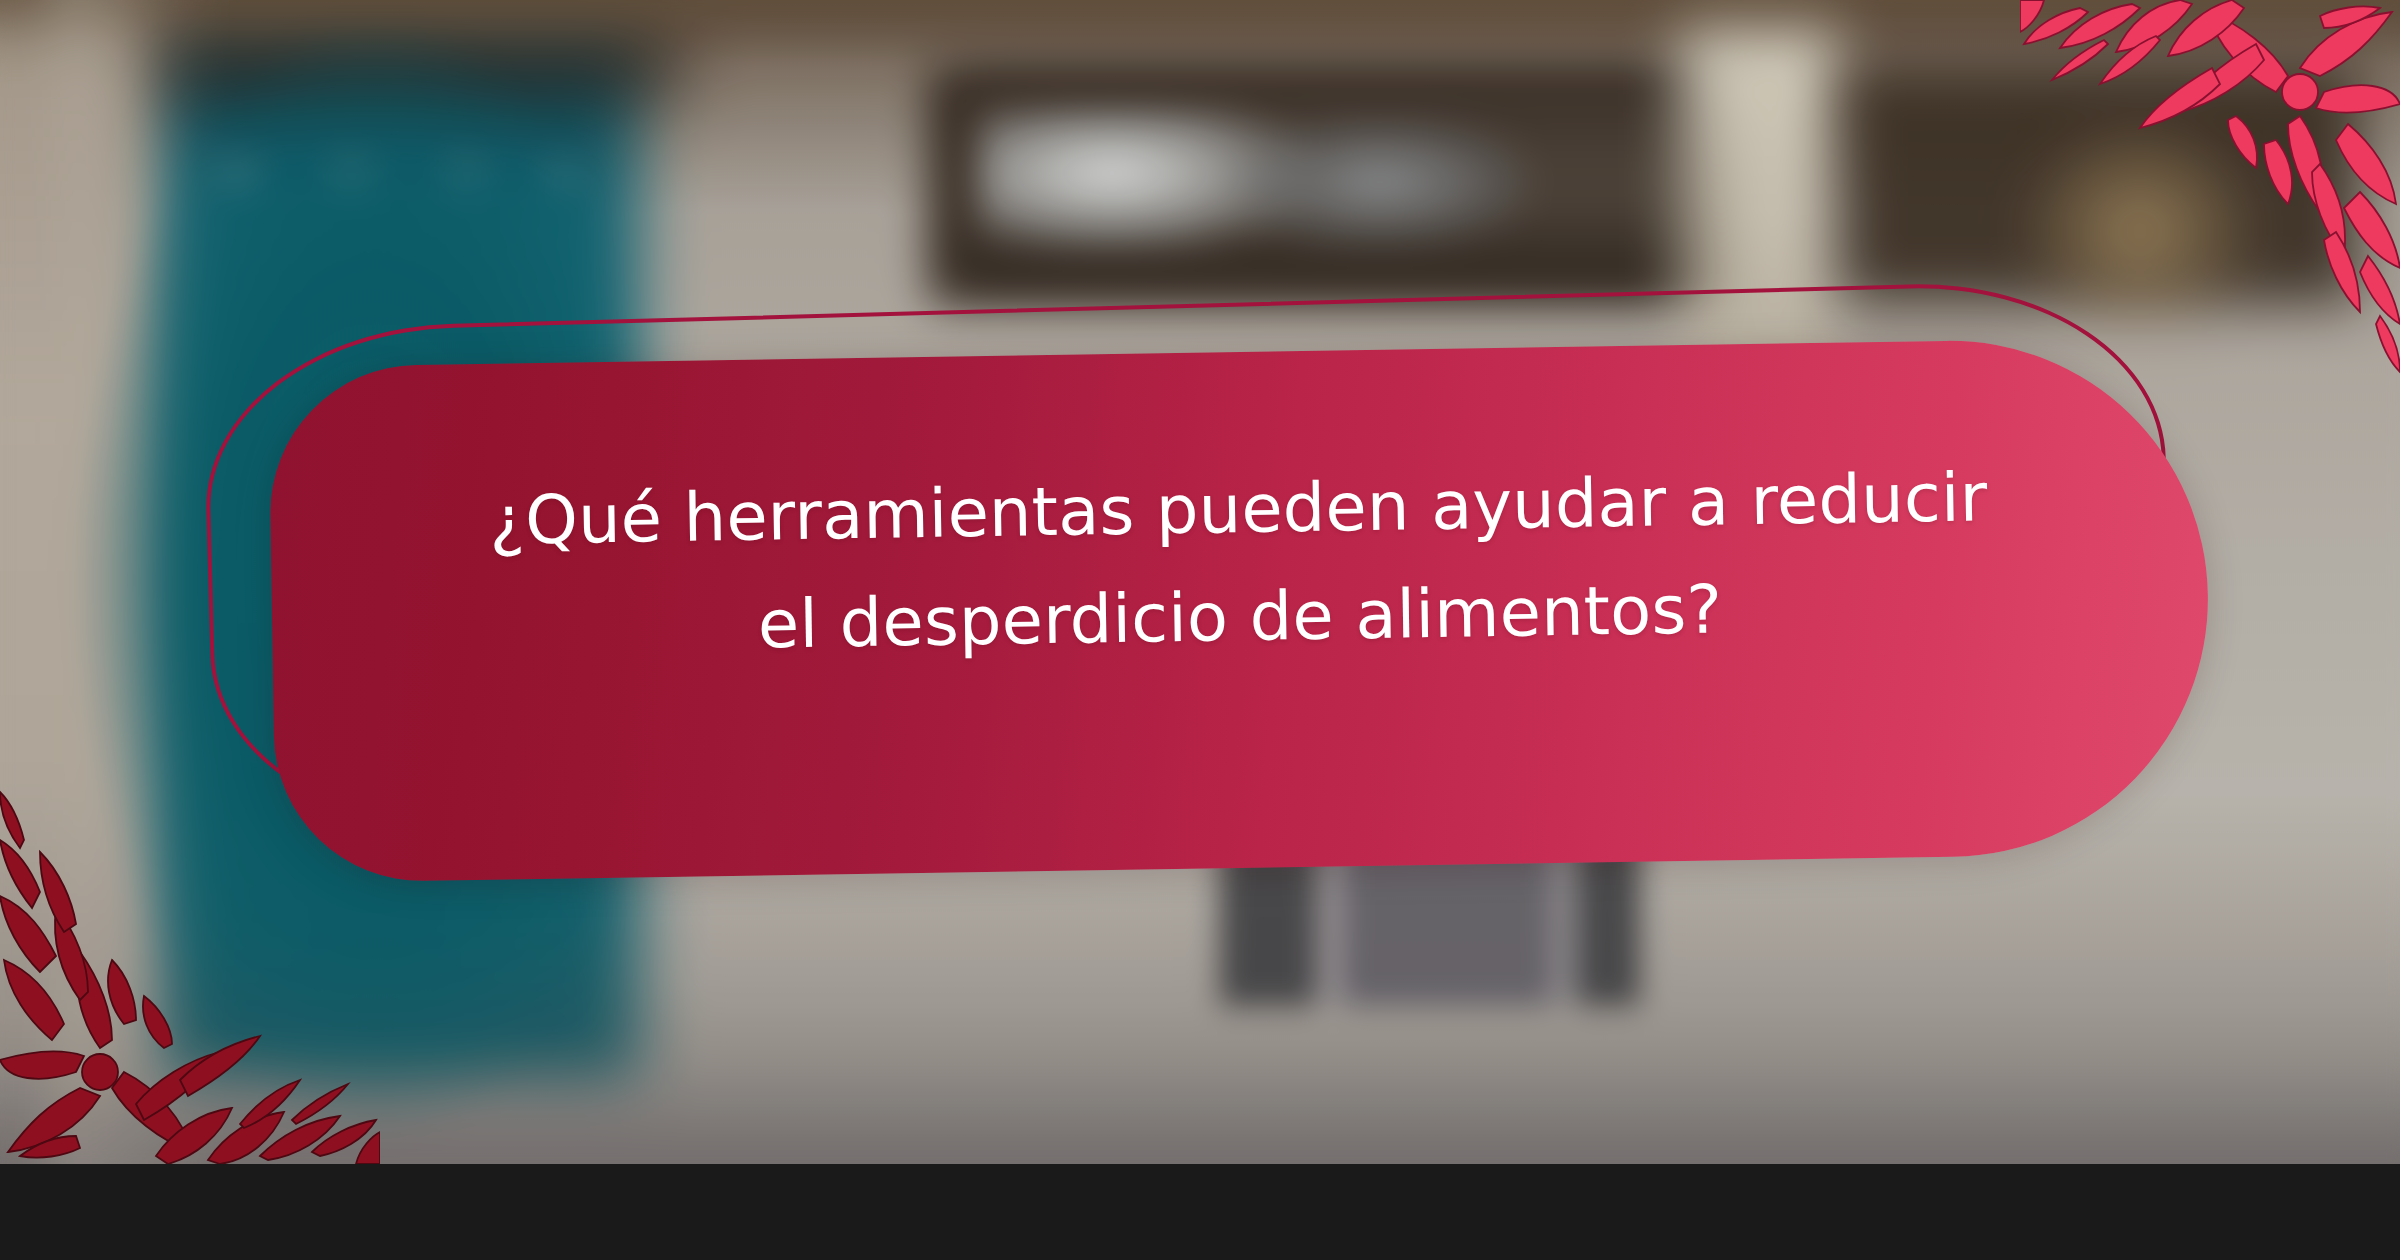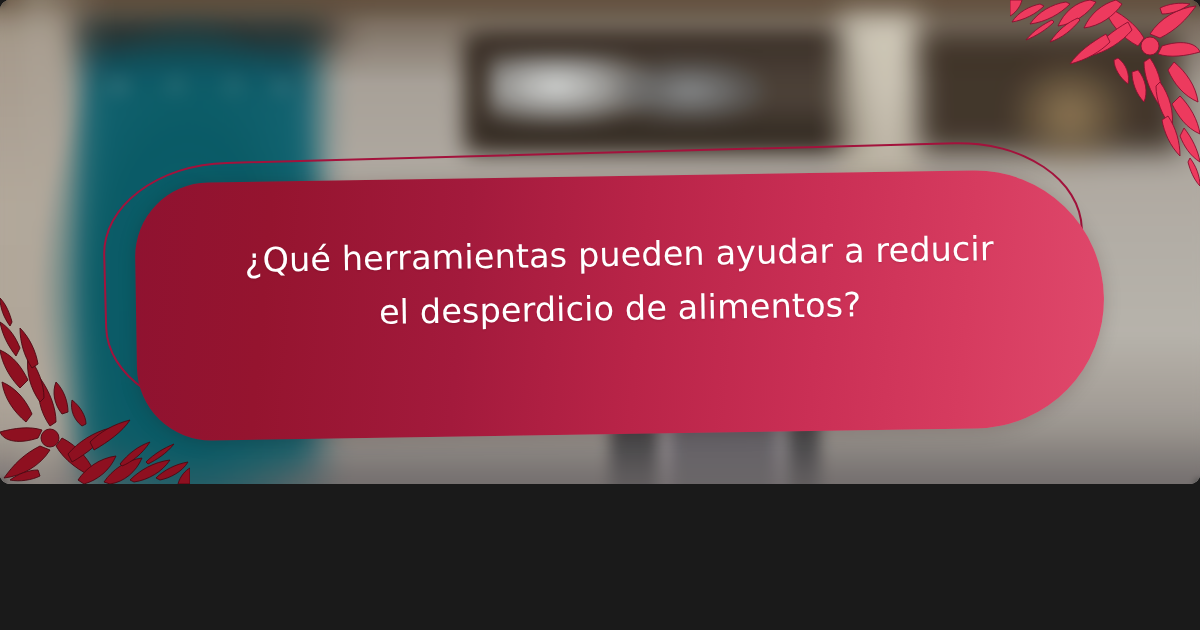--- a/index.html
+++ b/index.html
@@ -8,24 +8,23 @@
     padding: 0;
     background: #1a1a1a;
   }
   body {
     font-family: "Liberation Sans", sans-serif;
   }
 
   #stage {
     position: relative;
     width: 1200px;
-    height: 484px;
+    height: 582px;
     overflow: hidden;
     background: #a3a3a3;
-    border-radius: 10px;
   }
 
   
   .bg-photo {
     position: absolute;
     inset: -40px;
     overflow: hidden;
   }
   .bg-layer {
     position: absolute;

